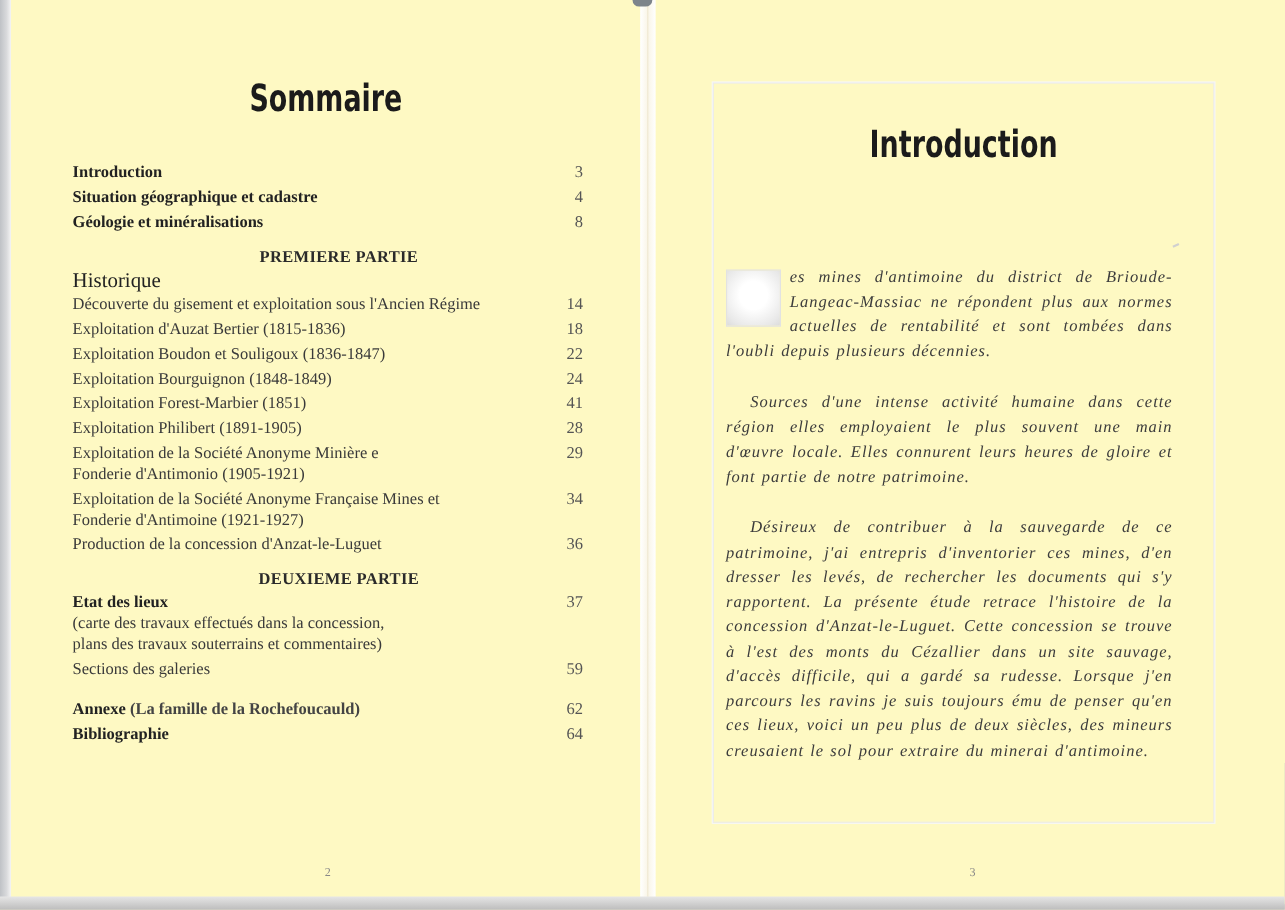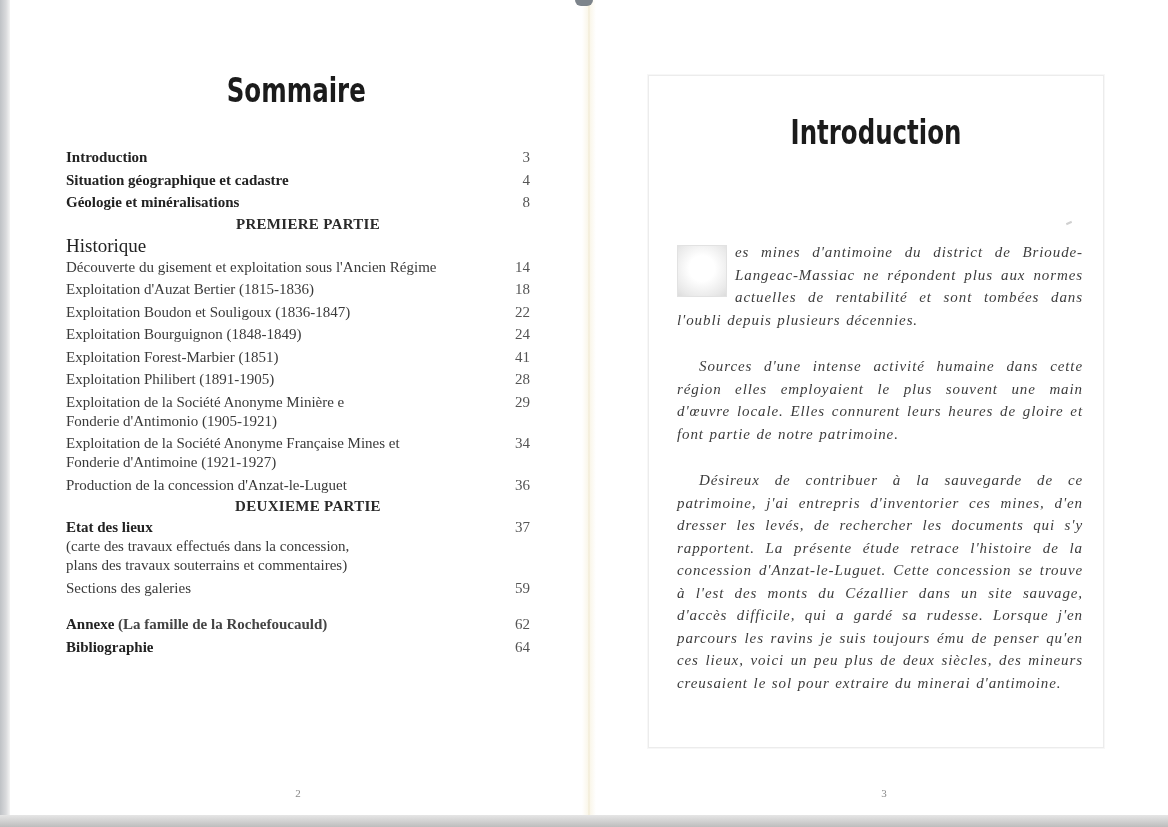--- a/index.html
+++ b/index.html
@@ -4,21 +4,21 @@
 <style>
   html, body { margin: 0; padding: 0; }
   body {
     width: 1168px; height: 827px; overflow: hidden;
     background: #c9c9c9;
     position: relative;
     font-family: "Liberation Serif", "DejaVu Serif", serif;
   }
   .spread {
     position: absolute; left: 0; top: 0; width: 1168px; height: 822px;
-    background: #ffffff;
+    background: #fef9c3;
   }
   .left-edge {
     position: absolute; left: 0; top: 0; width: 10px; height: 822px;
     background: linear-gradient(90deg, #bfc2c6 0%, #d9dadc 60%, #f4f4f4 100%);
   }
   .bottom-edge {
     position: absolute; left: 0; top: 815px; width: 1168px; height: 12px;
     background: linear-gradient(180deg, #e6e6e6 0%, #bdbdbd 100%);
   }
   .gutter {
@@ -42,21 +42,21 @@
   .toc-row {
     position: relative; display: flex; justify-content: space-between; align-items: flex-start;
     font-size: 15px; line-height: 19px; margin-bottom: 3.5px;
   }
   .toc-row .lbl { flex: 1; padding-right: 20px; }
   .toc-row .pg { width: 30px; text-align: right; color: #555; }
   .toc-row.bold .lbl { font-weight: bold; color: #222; }
   .toc-row .sub { font-weight: bold; color: #444; }
   .toc-part {
     text-align: center; font-weight: bold; font-size: 15px; color: #2a2a2a;
-    letter-spacing: 0.3px; margin-top: 3px; margin-bottom: 3px; padding-left: 20px;
+    letter-spacing: 0.3px; margin-top: 14px; margin-bottom: 3px; padding-left: 20px;
   }
   .toc-heading { font-weight: normal; font-size: 19px; line-height: 19px; color: #222; margin-bottom: 3px; }
   .gap { height: 14px; }
   .page-num-left {
     position: absolute; left: 0; width: 576px; top: 787px; text-align: center;
     font-size: 11px; color: #888;
   }
 
   
   .page-right { position: absolute; left: 596px; top: 0; width: 572px; height: 815px; }
@@ -65,21 +65,21 @@
     border: 1px solid #ececec; box-shadow: 0 0 0 1px #f7f7f7;
   }
   .intro-title {
     position: absolute; left: 52px; width: 456px; top: 112px; text-align: center;
     font-family: "DejaVu Sans", sans-serif; font-weight: bold;
     font-size: 34px; color: #1b1b1b;
     transform: scaleX(0.72); transform-origin: 228px 0;
   }
   .speck { position: absolute; left: 470px; top: 222px; width: 6px; height: 2px; background: #d0d0d0; transform: rotate(-25deg); }
   .intro-body {
-    position: absolute; left: 81px; top: 241px; width: 406px;
+    position: absolute; left: 64px; top: 241px; width: 406px;
     font-style: italic; font-size: 15px; line-height: 22.5px; color: #3c3c3c;
     text-align: justify; letter-spacing: 0.9px; word-spacing: 1px;
   }
   .intro-body p { margin: 0 0 24px 0; }
   .intro-body p.indent { text-indent: 22px; }
   .dropcap {
     float: left; width: 48px; height: 50px; margin: 4px 8px 0 0;
     background: radial-gradient(circle at 50% 45%, #ffffff 35%, #e9e9e9 80%, #dcdcdc 100%);
     border: 1px solid #e2e2e2;
   }

